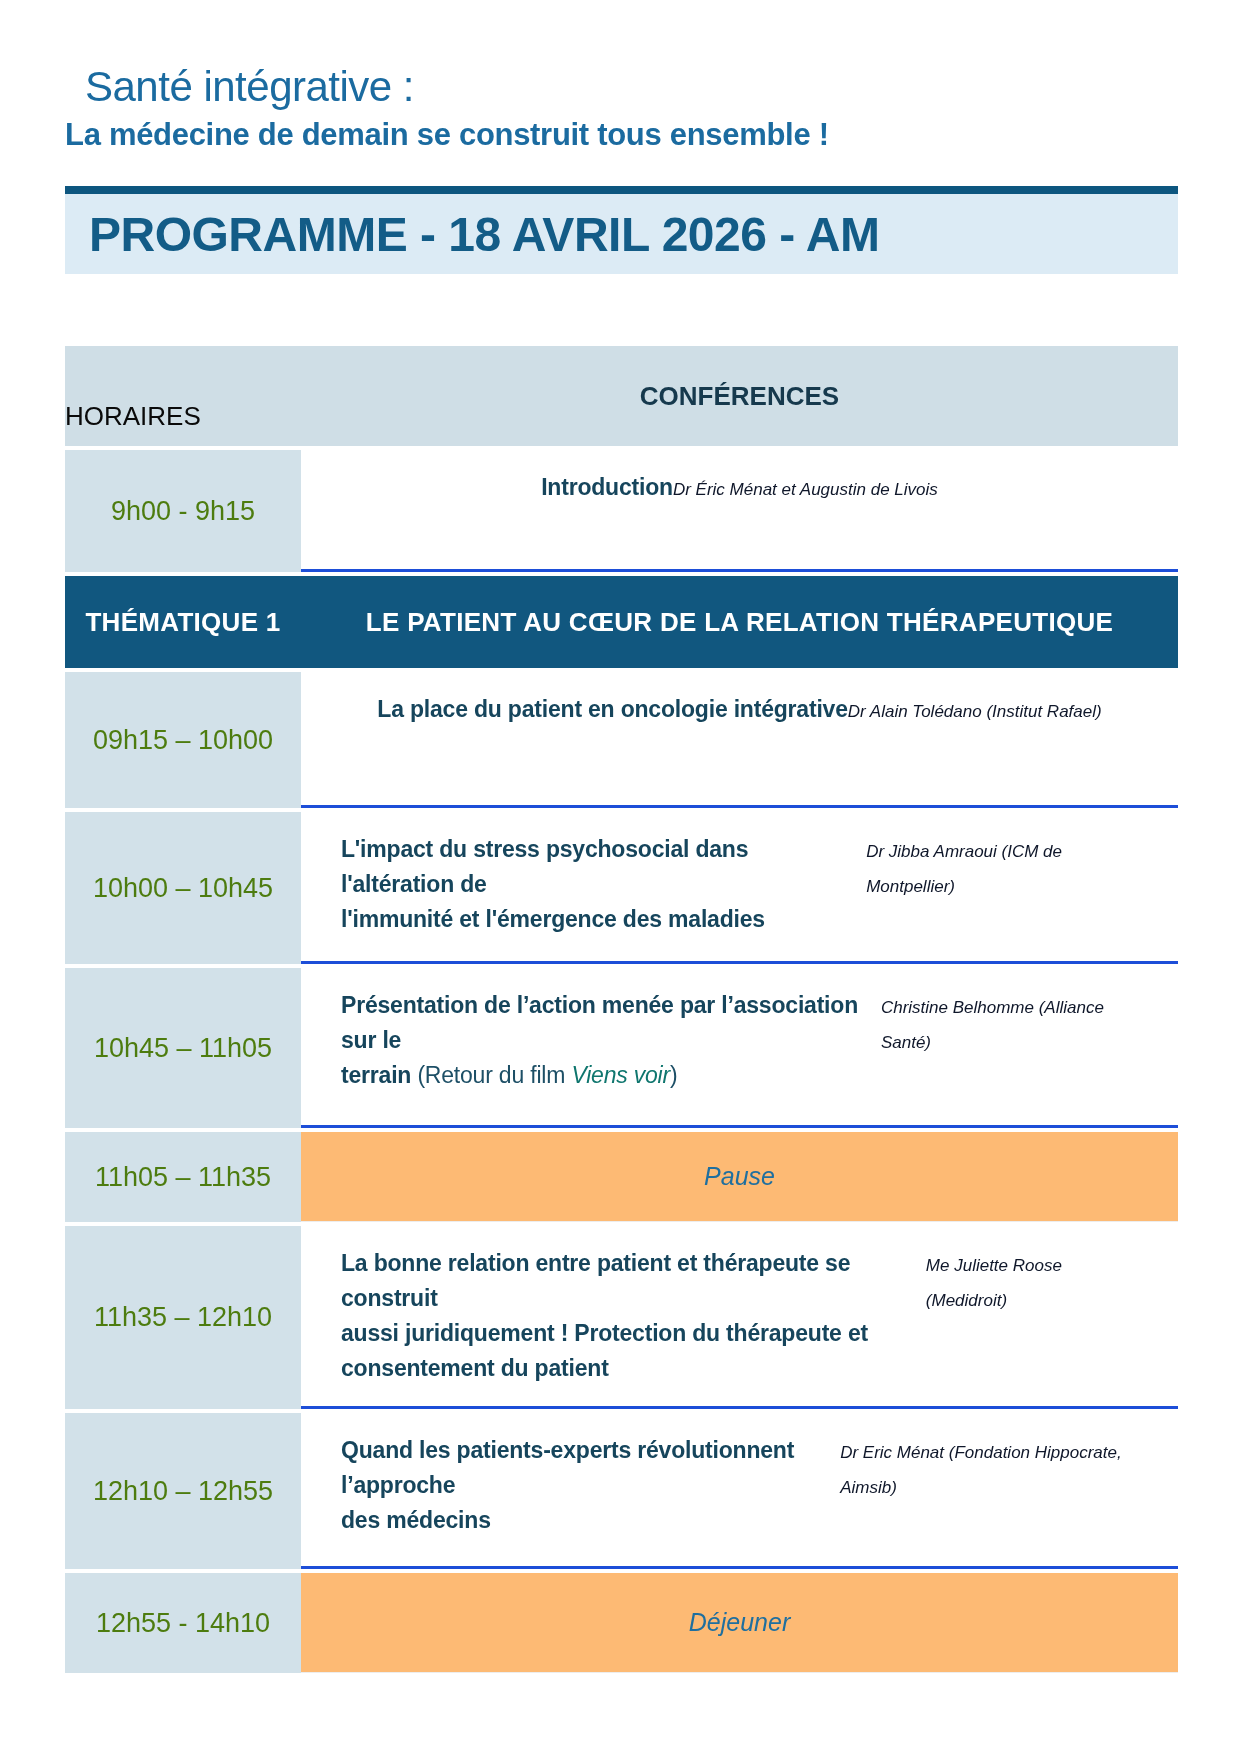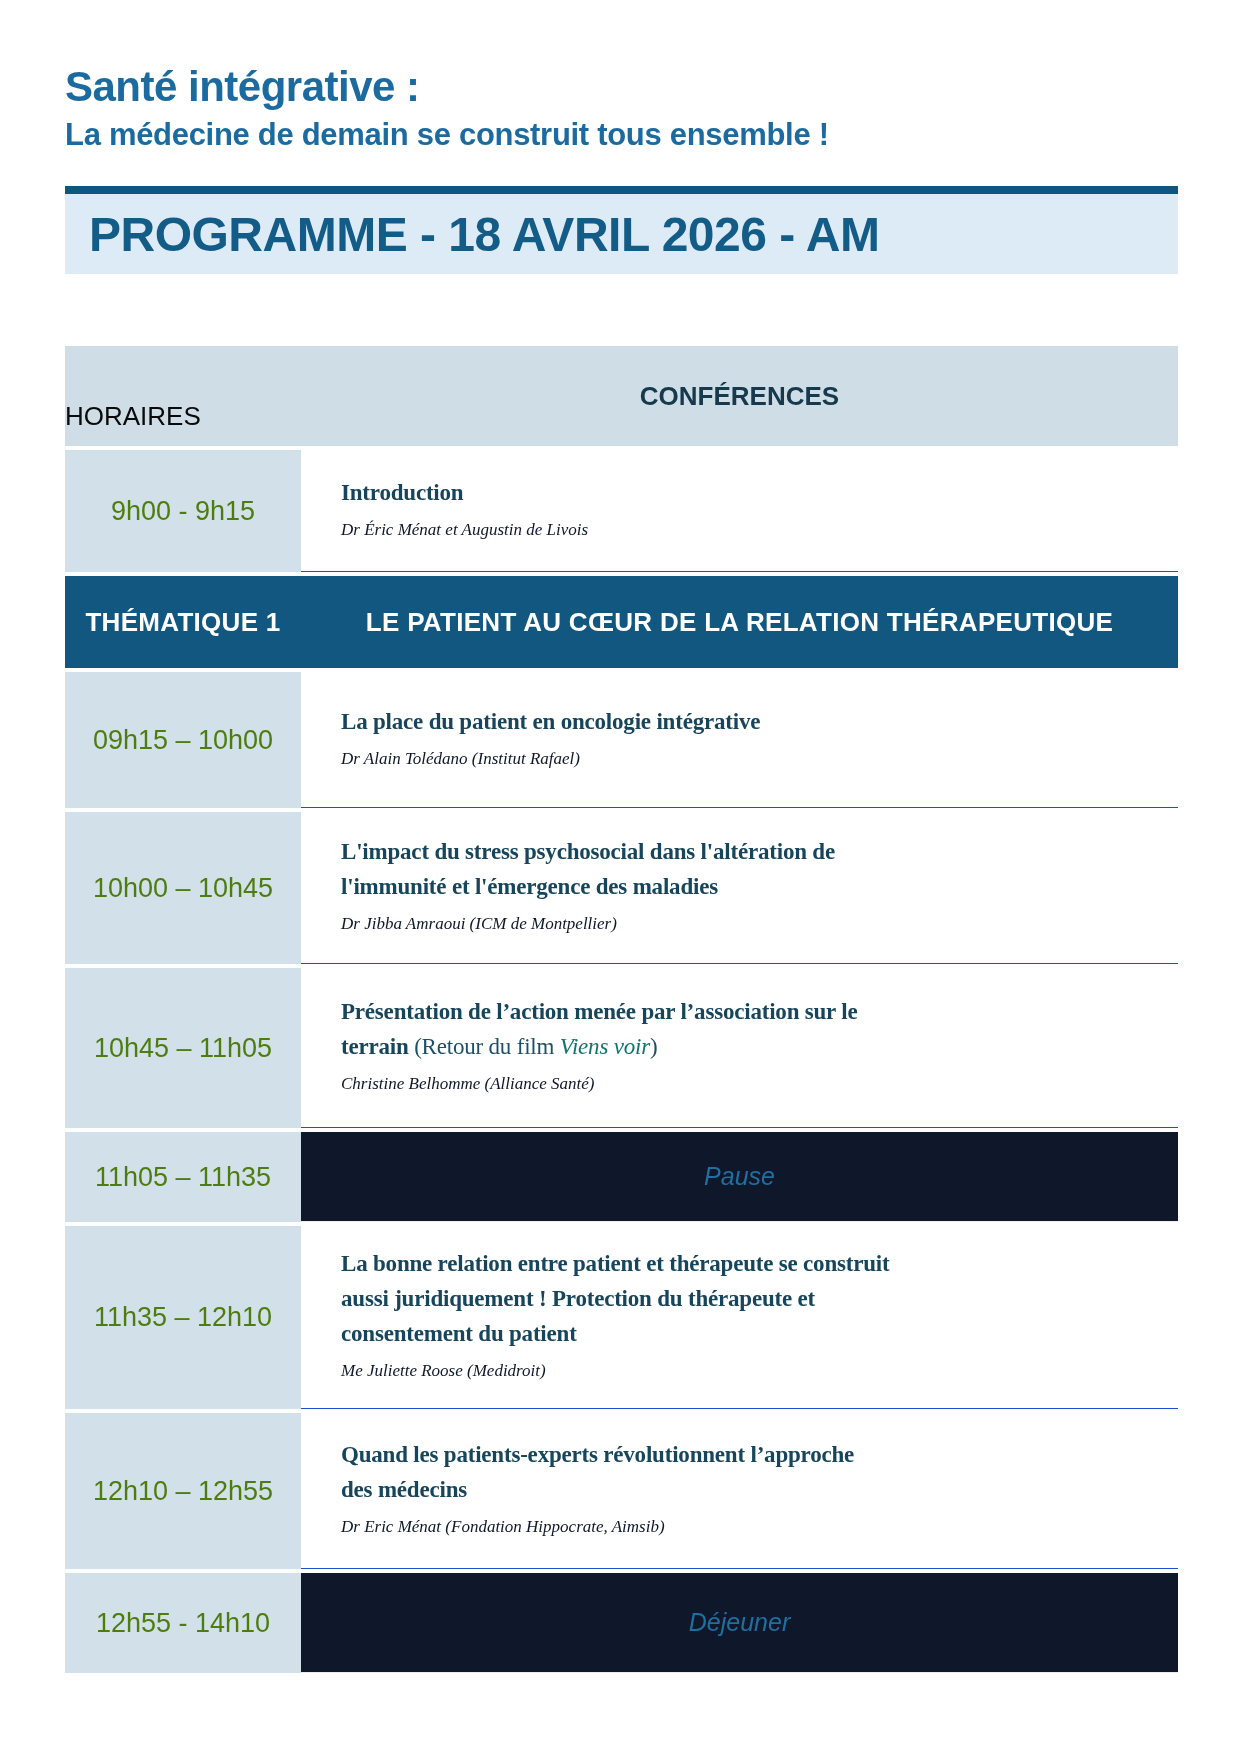--- a/index.html
+++ b/index.html
@@ -12,24 +12,25 @@
   }
   .page {
     width: 1241px;
     min-height: 1755px;
     padding: 62px 63px 40px 65px;
   }
 
   
   .doc-title {
     font-size: 42px;
-    font-weight: 700;
+    font-weight: 400;
     color: #1b6ba0;
     letter-spacing: -0.5px;
     line-height: 50px;
+    margin-left: 20px;
   }
   .doc-subtitle {
     font-size: 31px;
     font-weight: 700;
     color: #1b6ba0;
     letter-spacing: -0.3px;
     line-height: 42px;
     margin-top: 2px;
   }
 
@@ -88,24 +89,23 @@
     justify-content: center;
     font-size: 27px;
     color: #4d7c0f;
     flex-shrink: 0;
   }
   .content-cell {
     flex: 1;
     background: #ffffff;
     padding: 20px 40px;
     display: flex;
-    flex-direction: column;
+    flex-direction: row;
     justify-content: center;
-    border-bottom: 1px solid #1d4ed8;
-    font-family: Liberation Serif, serif;
+    border-bottom: 3px solid #1d4ed8;
   }
   .session-title {
     font-size: 23px;
     font-weight: 700;
     color: #16455c;
     line-height: 35px;
     letter-spacing: -0.2px;
   }
   .session-title .t-bold { white-space: pre-line; }
   .session-title .t-regular { font-weight: 400; color: #1d4f66; }
@@ -135,21 +135,21 @@
     flex: 1;
     text-align: center;
     color: #ffffff;
     font-size: 26px;
     font-weight: 800;
     letter-spacing: 0.3px;
   }
 
   .break-cell {
     flex: 1;
-    background: #0f172a;
+    background: #fdba74;
     display: flex;
     align-items: center;
     justify-content: center;
     font-size: 25px;
     font-style: italic;
     color: #1f6f9f;
     border-bottom: 1px solid #ededed;
   }
 
   

